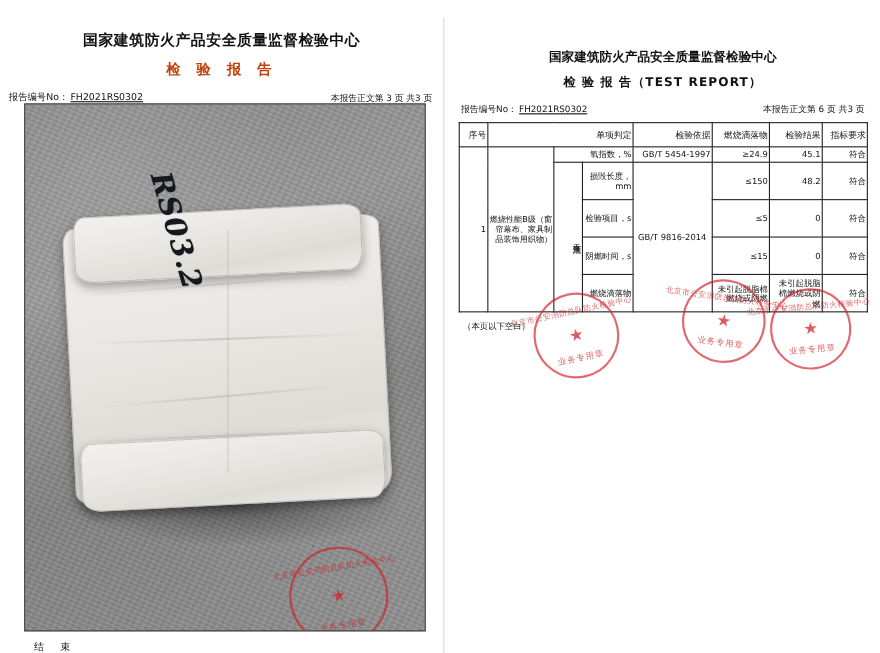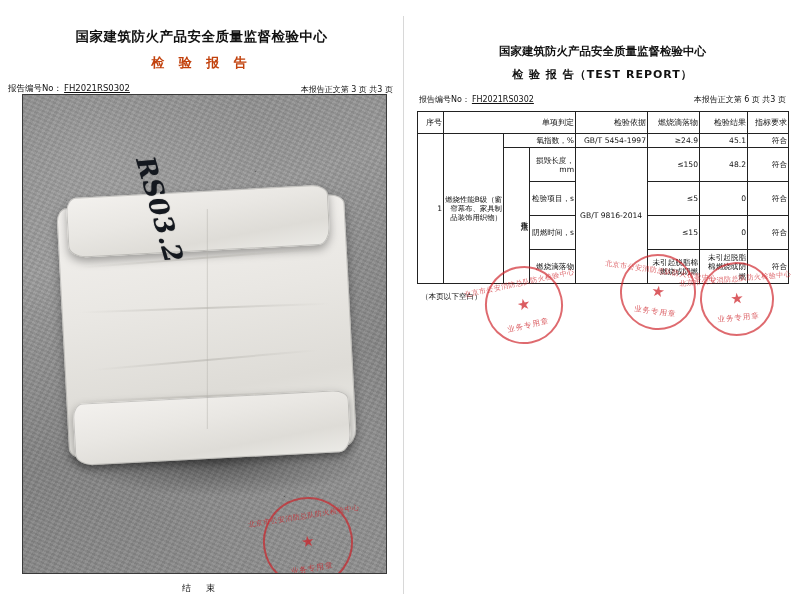--- a/index.html
+++ b/index.html
@@ -200,24 +200,24 @@
     left: 240px;
     top: 402px;
     width: 86px;
     height: 86px;
   }
   .lp-end {
     position: absolute;
     left: 0;
     right: 0;
     top: 566px;
-    text-align: center;
     font-size: 9px;
     letter-spacing: 6px;
     color: #111;
+    padding-left: 31px;
   }
   
   .right-page {
     position: absolute;
     left: 405px;
     top: 0;
     width: 395px;
     height: 594px;
   }
   .rp-title1 {

